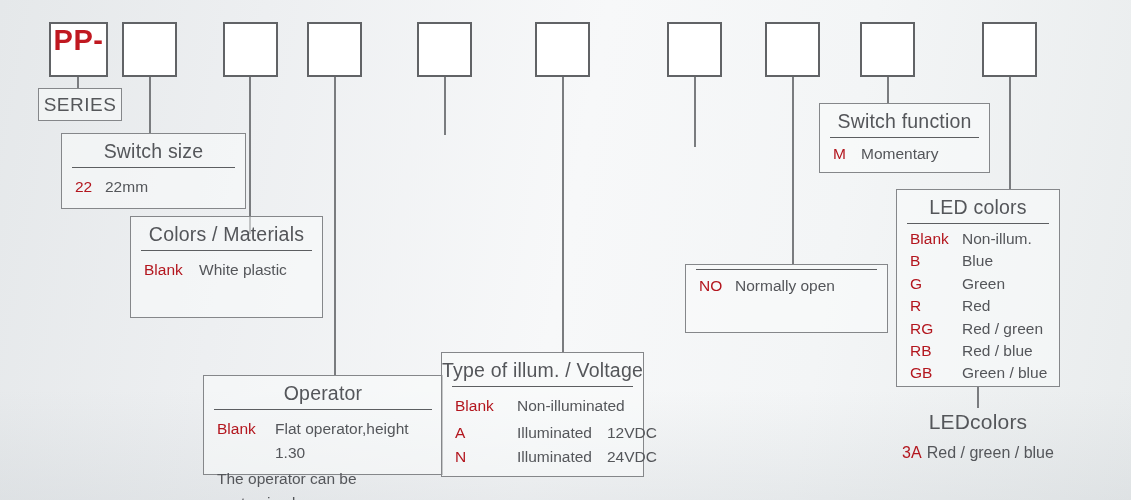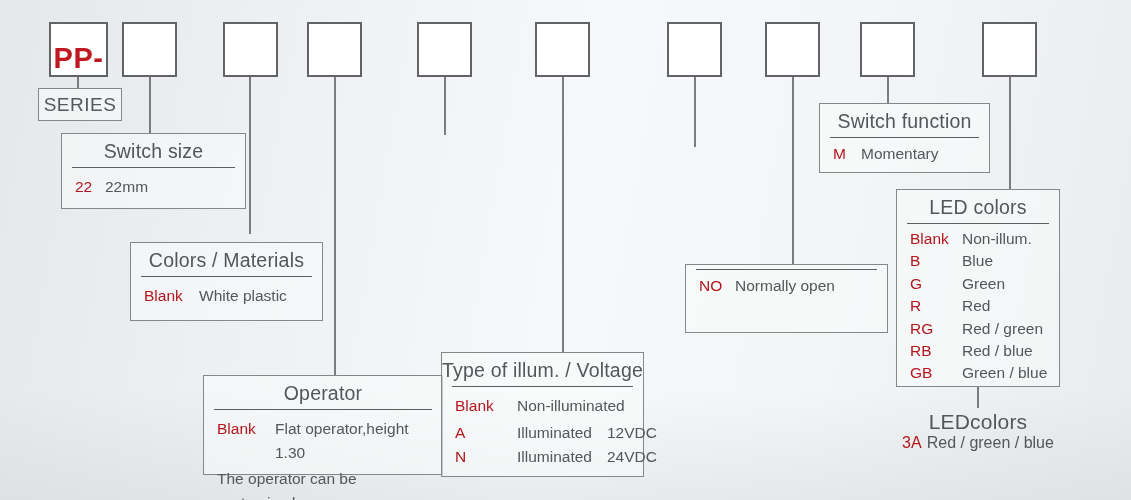--- a/index.html
+++ b/index.html
@@ -18,21 +18,21 @@
     position:absolute;width:2px;background:#7a7c7f;
   }
   
   .tbox{
     position:absolute;top:22px;width:55px;height:55px;
     background:#ffffff;border:2px solid #616366;box-sizing:border-box;
   }
   .ppbox{
     position:absolute;left:49px;top:22px;width:59px;height:55px;
     background:#ffffff;border:2px solid #616366;box-sizing:border-box;
-    display:flex;align-items:flex-end;justify-content:center;
+    display:flex;align-items:flex-start;justify-content:center;
     font-size:29px;font-weight:bold;color:#c01820;letter-spacing:0.5px;
   }
   .serieslabel{
     position:absolute;left:38px;top:88px;width:84px;height:33px;
     border:1.5px solid #85878a;box-sizing:border-box;
     background:rgba(250,251,251,0.55);
     display:flex;align-items:center;justify-content:center;
     font-size:19px;letter-spacing:0.5px;color:#55575a;
   }
   
@@ -51,21 +51,21 @@
   .dbox-rows{padding:7px 6px 0 13px;}
   .drow{display:flex;align-items:baseline;font-size:15.5px;line-height:24px;}
   .drow .code{color:#b3161e;min-width:var(--cw,40px);flex:none;}
   .drow .desc{color:#54565a;}
   .drow .voltage{color:#54565a;margin-left:15px;}
   .dnote{font-size:15.5px;line-height:24px;color:#54565a;margin-top:2px;}
   .led .drow{line-height:22.4px;}
   
   .footer{position:absolute;text-align:center;color:#54565a;}
   .footer-title{font-size:21px;letter-spacing:0.2px;}
-  .footer-row{font-size:16px;margin-top:0;}
+  .footer-row{font-size:16px;margin-top:10px;}
   .footer-row .code{color:#b3161e;margin-right:5px;}
 </style>
 </head>
 <body>
 
 <div class="canvas">
 
   <div class="vline" style="left:77px;top:77px;height:11px"></div>
   <div class="vline" style="left:149px;top:77px;height:56px"></div>
   <div class="vline" style="left:249px;top:77px;height:157px"></div>
@@ -99,21 +99,21 @@
     <div class="dbox-title">Switch size</div>
     <div class="dbox-rule"></div>
     <div class="dbox-rows">
       <div class="drow">
         <span class="code">22</span>
         <span class="desc">22mm</span>
       </div>
     </div>
   </div>
 
-  <div class="dbox" style="left:130px;top:242px;width:193px;height:79px;--cw:55px">
+  <div class="dbox" style="left:130px;top:216px;width:193px;height:102px;--cw:55px">
     <div class="dbox-title">Colors / Materials</div>
     <div class="dbox-rule"></div>
     <div class="dbox-rows">
       <div class="drow">
         <span class="code">Blank</span>
         <span class="desc">White plastic</span>
       </div>
     </div>
   </div>
 

